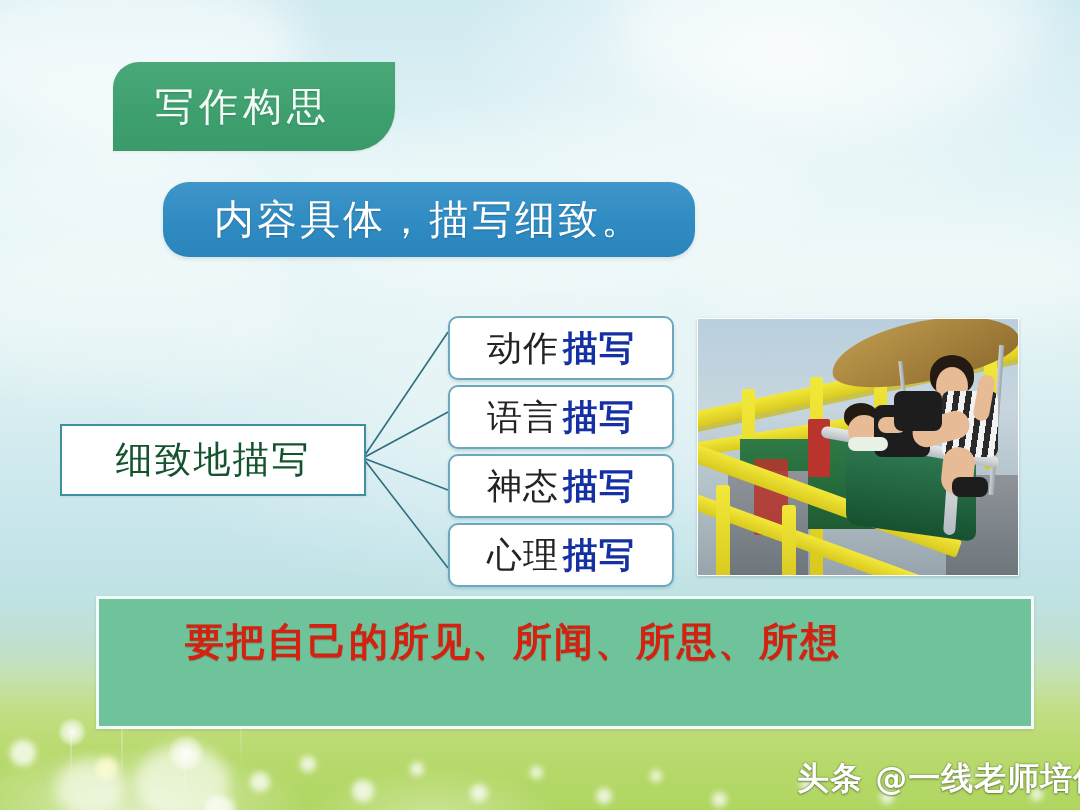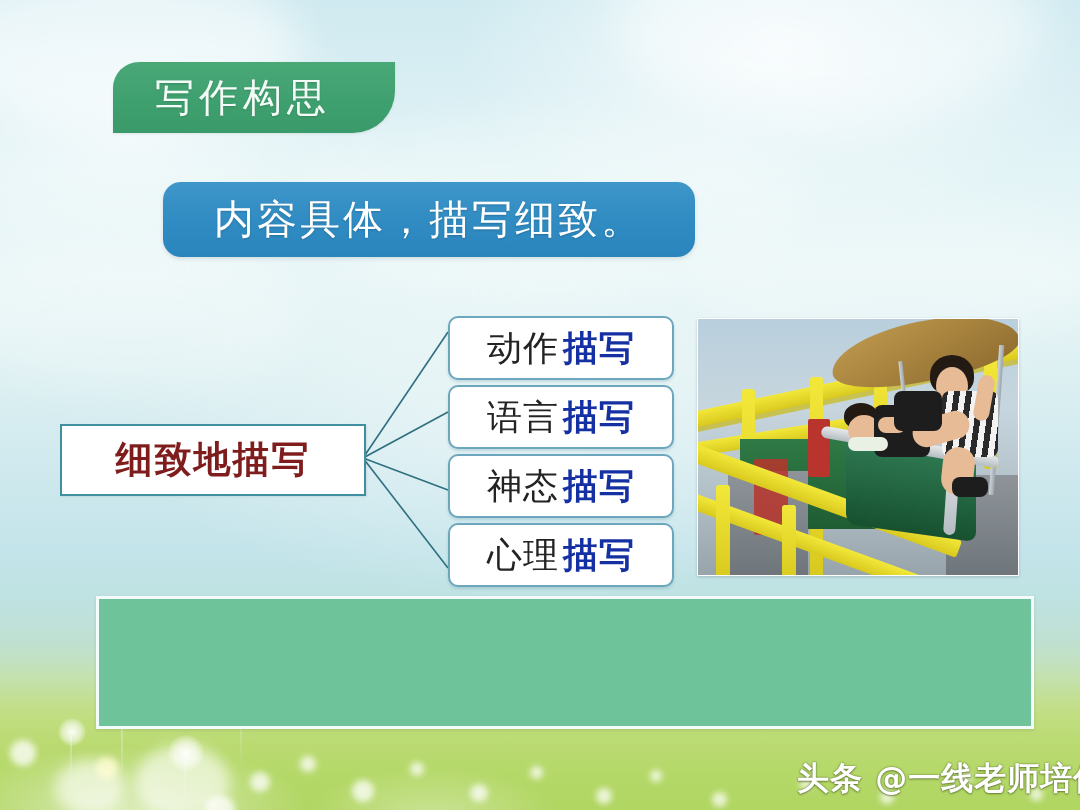--- a/index.html
+++ b/index.html
@@ -41,57 +41,57 @@
   }
   .bokeh{position:absolute;border-radius:50%;background:rgba(255,255,255,.75);filter:blur(3px);pointer-events:none;}
   .bokeh.soft{filter:blur(7px);background:rgba(255,255,255,.6);}
   .bokeh.warm{background:rgba(255,252,210,.8);}
   .dandelion{position:absolute;pointer-events:none;}
   .dandelion .puff{position:absolute;border-radius:50%;background:radial-gradient(circle,rgba(255,255,255,.95) 0%,rgba(255,255,255,.55) 45%,rgba(255,255,255,0) 75%);}
   .dandelion .stem{position:absolute;width:2px;background:linear-gradient(180deg,rgba(210,230,170,.85),rgba(190,220,140,.2));}
 
   
   .tab{
-    position:absolute;left:113px;top:62px;width:282px;height:71px;
+    position:absolute;left:113px;top:62px;width:282px;height:89px;
     background:linear-gradient(180deg,#4aa877 0%,#3fa06f 55%,#3a9a69 100%);
     border-radius:26px 0 42px 0;
     display:flex;align-items:center;
     box-shadow:0 1px 3px rgba(0,0,0,.08);
   }
   .tab-label{
     margin-left:42px;color:#f2fbf6;font-size:39px;letter-spacing:5px;
     font-family:"DejaVu Serif","Liberation Serif",serif;
     text-shadow:0 1px 2px rgba(0,0,0,.15);
   }
 
   
   .banner{
     position:absolute;left:163px;top:182px;width:532px;height:75px;
     background:linear-gradient(180deg,#3f96c9 0%,#2f8bc2 55%,#2b85bd 100%);
-    border-radius:18px;display:flex;align-items:center;justify-content:center;
+    border-radius:26px;display:flex;align-items:center;justify-content:center;
     box-shadow:0 2px 4px rgba(0,0,0,.1);
   }
   .banner-text{
     color:#ffffff;font-size:40px;letter-spacing:3px;
     font-family:"DejaVu Serif","Liberation Serif",serif;
     text-shadow:0 1px 2px rgba(0,0,0,.18);
   }
 
   
   .connectors{position:absolute;left:0;top:0;width:1080px;height:810px;pointer-events:none;}
 
   
   .node-left{
     position:absolute;left:60px;top:424px;width:302px;height:68px;
     background:#ffffff;border:2px solid #3f8fa0;
     display:flex;align-items:center;justify-content:center;
     box-shadow:1px 1px 2px rgba(0,0,0,.07);
   }
   .node-left-text{
-    color:#7f1d1d;font-size:37px;letter-spacing:2px;font-weight:bold;
+    color:#14532d;font-size:37px;letter-spacing:2px;font-weight:normal;
     font-family:"DejaVu Serif","Liberation Serif",serif;
   }
 
   
   .node-right{
     position:absolute;left:448px;width:222px;height:60px;
     background:#ffffff;border:2px solid #6ca7bd;border-radius:10px;
     display:flex;align-items:center;justify-content:center;
     box-shadow:0 2px 3px rgba(80,140,160,.25);
   }
@@ -270,19 +270,19 @@
     <div class="ph ph-shirt-stripe" style="left:244px;top:72px;width:56px;height:66px;"></div>
     <div class="ph ph-skin" style="left:278px;top:56px;width:16px;height:46px;border-radius:8px;transform:rotate(10deg);"></div>
     <div class="ph ph-skin" style="left:214px;top:96px;width:58px;height:28px;border-radius:14px;transform:rotate(-16deg);"></div>
     <div class="ph ph-skin" style="left:244px;top:128px;width:32px;height:48px;border-radius:16px;transform:rotate(6deg);"></div>
     <div class="ph ph-dark" style="left:254px;top:158px;width:36px;height:20px;"></div>
     <div class="ph ph-dark" style="left:196px;top:72px;width:48px;height:40px;"></div>
   </div>
 
   <div class="callout">
     <div class="callout-text">
-      <span class="indent"></span><br>
+      <span class="indent"></span><span>要把自己的所见、所闻、所思、所想</span><br>
     </div>
   </div>
 
   <div class="watermark">头条 @一线老师培优</div>
 
 </div>
 
 </body></html>

